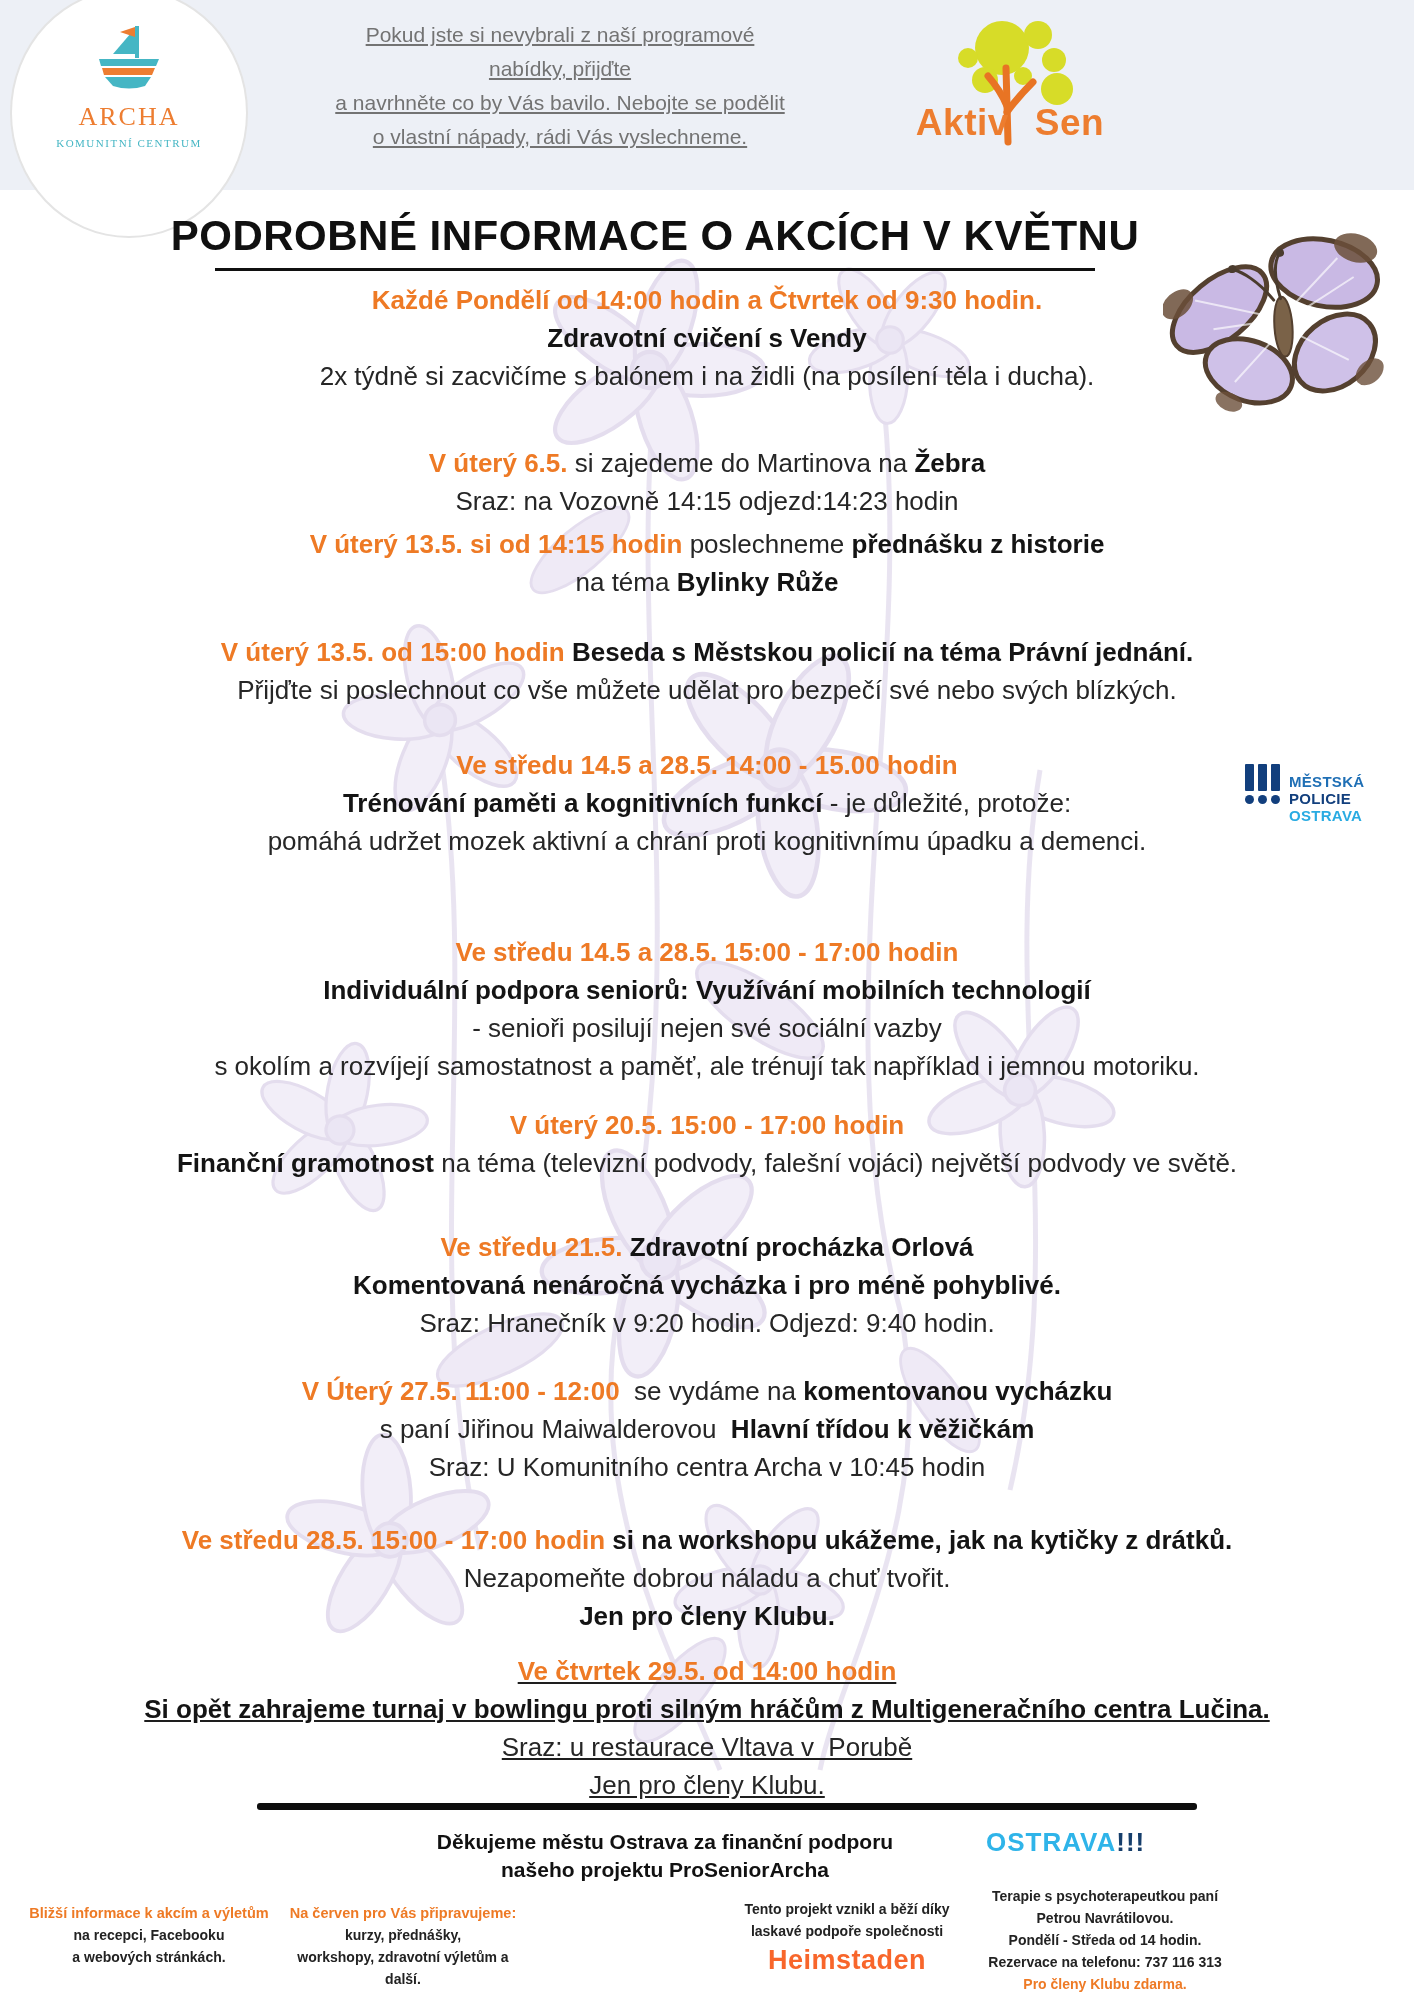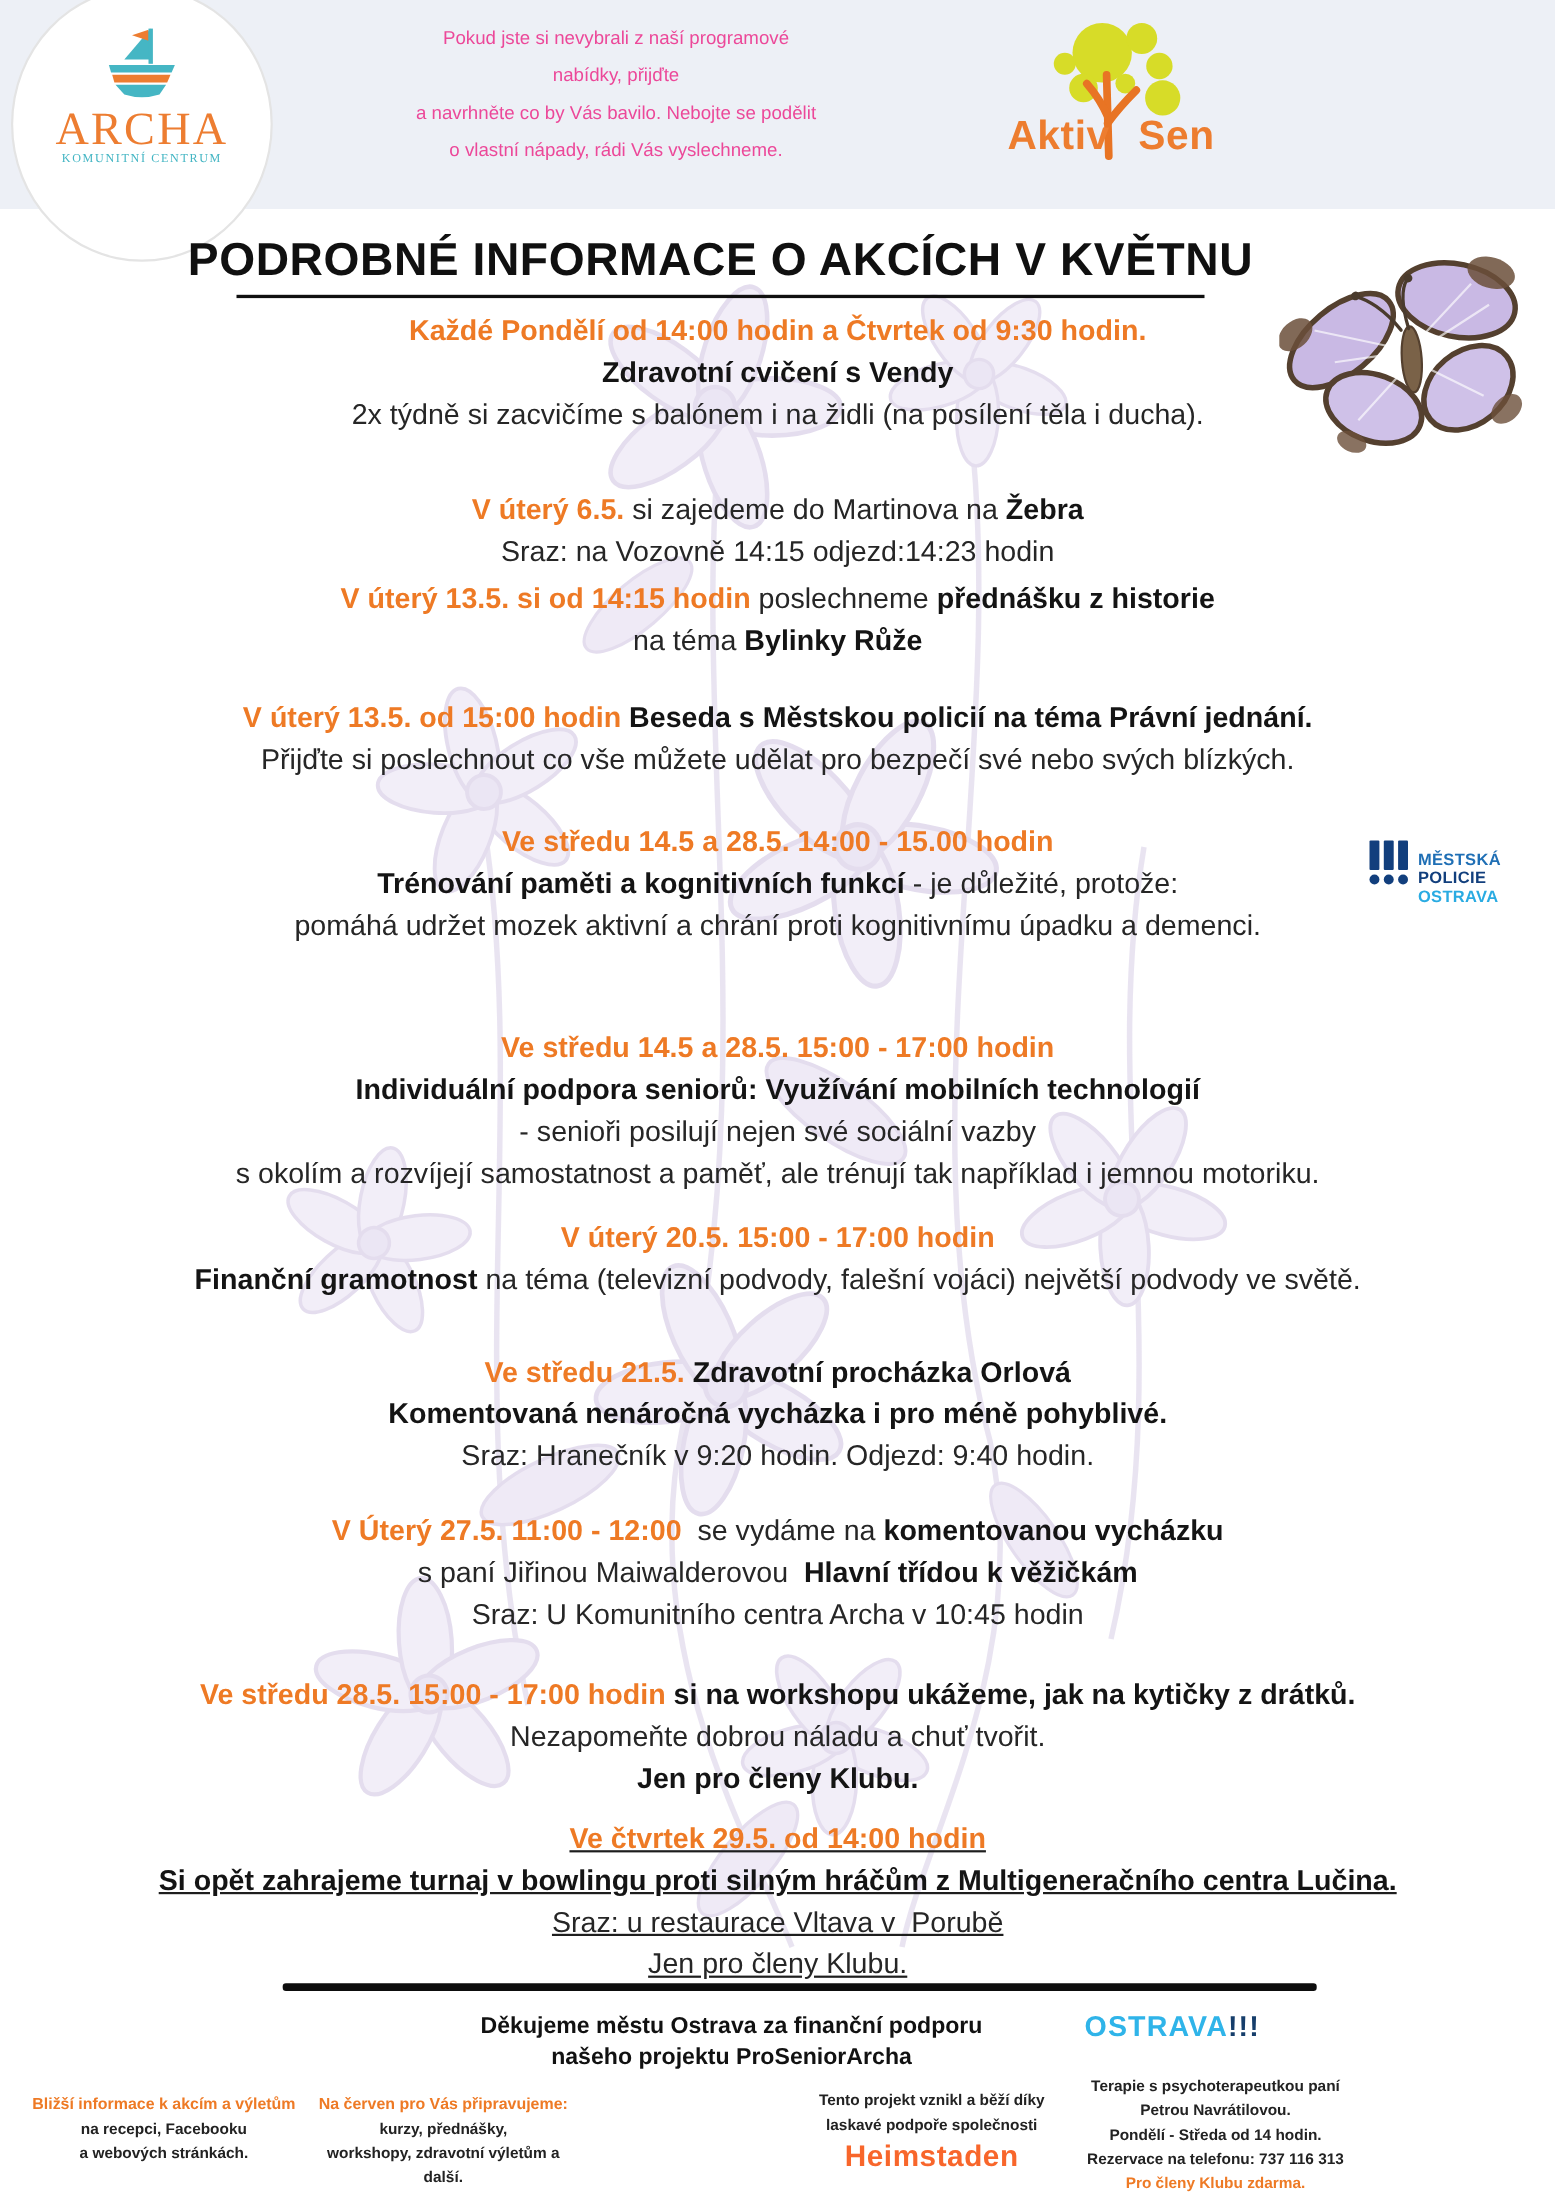--- a/index.html
+++ b/index.html
@@ -4,24 +4,24 @@
 <style>
   html,body{margin:0;padding:0;background:#fff;}
   .page{position:relative;width:1414px;height:2000px;background:#ffffff;overflow:hidden;
         font-family:"Liberation Sans",sans-serif;color:#1e1e1e;}
 
   
   .header-band{position:absolute;left:0;top:0;width:100%;height:190px;background:#edf0f6;}
   .archa-circle{position:absolute;left:10px;top:-12px;width:234px;height:246px;border-radius:50%;
                 background:#ffffff;border:2px solid #e4e4e4;text-align:center;}
   .archa-boat{margin-top:34px;}
-  .archa-name{font-family:"Liberation Serif",serif;font-size:42px;color:#ed7d31;letter-spacing:2px;line-height:34px;}
+  .archa-name{font-family:"Liberation Serif",serif;font-size:26px;color:#ed7d31;letter-spacing:2px;line-height:34px;}
   .archa-sub{font-family:"Liberation Serif",serif;font-size:11px;color:#45b6c4;letter-spacing:1.5px;margin-top:3px;}
   .intro{position:absolute;left:200px;top:18px;width:720px;text-align:center;
-         font-size:17px;line-height:34px;color:#ec4899;}
+         font-size:21px;line-height:34px;color:#737373;text-decoration:underline;}
   .aktivsen{position:absolute;left:905px;top:10px;width:210px;height:150px;}
   .aktivsen-text{position:absolute;left:0;top:92px;width:100%;text-align:center;
                  font-size:37px;font-weight:700;color:#ed7d2f;letter-spacing:.5px;}
   .aktivsen-text .gap{display:inline-block;width:26px;}
 
   
   .main-title{position:absolute;left:0;top:212px;width:1310px;text-align:center;
               font-size:42px;font-weight:700;letter-spacing:.5px;color:#101010;}
   .title-underline{position:absolute;left:215px;top:268px;width:880px;height:3px;background:#101010;}
 

